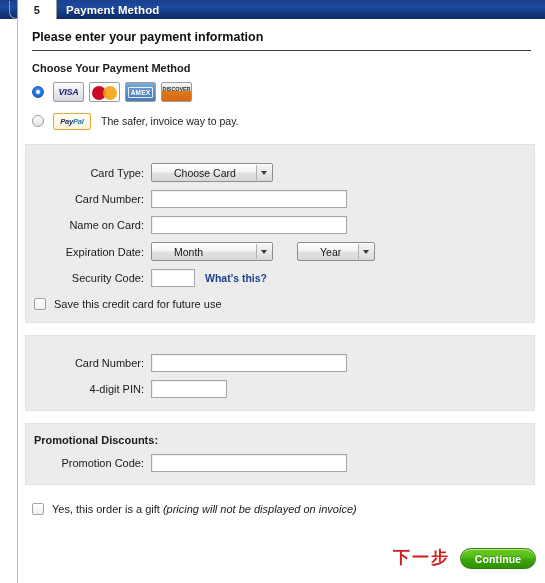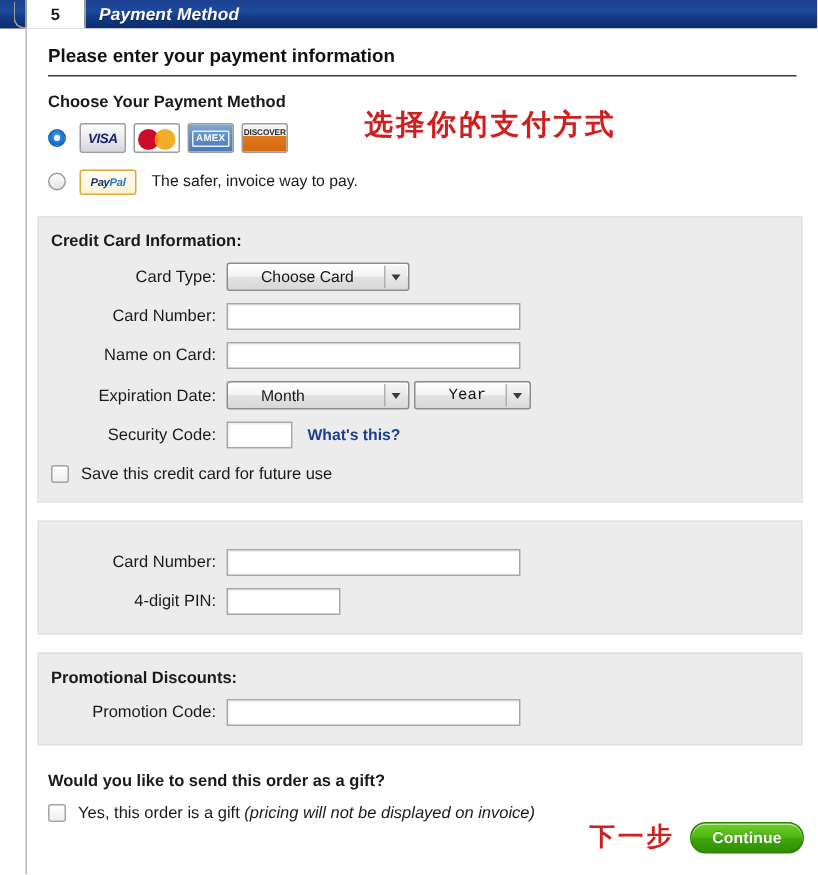--- a/index.html
+++ b/index.html
@@ -35,21 +35,20 @@
     font-size: 11px; font-weight: bold; color: #1a1a1a;
     letter-spacing: 0.2px;
   }
   .step-title {
     position: absolute;
     left: 66px; top: 0; height: 19px;
     display: flex; align-items: center;
     font-size: 11.5px; font-weight: bold; color: #ffffff;
     letter-spacing: 0.1px;
     text-shadow: 0 1px 0 rgba(0,0,0,0.45);
-    font-style: italic;
   }
   .tab-corner {
     position: absolute;
     left: 9px; top: 1px;
     width: 12px; height: 18px;
     border-left: 1px solid #9a9a9a;
     border-bottom-left-radius: 7px;
     border-bottom: 1px solid #9a9a9a;
     background: transparent;
   }
@@ -196,21 +195,21 @@
     border: 1px solid #8d8d8d;
     border-radius: 2px;
     background: linear-gradient(to bottom, #ffffff 0%, #f3f3f3 48%, #e2e2e2 52%, #d8d8d8 100%);
     display: flex; align-items: center;
     font-size: 10.5px; color: #161616;
     padding-left: 22px;
     position: relative;
   }
   .sel.cardtype { width: 122px; }
   .sel.month { width: 122px; }
-  .sel.year  { width: 78px; margin-left: 3px; font-family: Liberation Mono, monospace; }
+  .sel.year  { width: 78px; margin-left: 24px; }
   .sel .arrow {
     position: absolute; right: 1px; top: 1px; bottom: 1px;
     width: 15px;
     background: linear-gradient(to bottom, #f4f4f4, #dcdcdc);
     border-left: 1px solid #b0b0b0;
     display: flex; align-items: center; justify-content: center;
   }
   .sel .arrow i {
     display: block;
     width: 0; height: 0;
@@ -323,21 +322,20 @@
       <div class="method-row">
         <div class="radio"></div>
         <div class="paypal-logo">
           <span>Pay</span>
             <span class="pp2">Pal</span>
         </div>
         <div class="paypal-text">The safer, invoice way to pay.</div>
       </div>
 
       <div class="panel">
-        <div class="panel-title">Credit Card Information:</div>
 
         <div class="field-row">
           <div class="field-label">Card Type:</div>
           <div class="sel cardtype">
             <span>Choose Card</span>
             <span class="arrow">
                 <i></i>
               </span>
           </div>
         </div>
@@ -395,32 +393,30 @@
 
       <div class="panel">
         <div class="panel-title">Promotional Discounts:</div>
         <div class="field-row">
           <div class="field-label">Promotion Code:</div>
           <input class="txt wide" type="text" value="" style="">
         </div>
       </div>
 
       <div class="gift-block">
-        <div class="gift-q">Would you like to send this order as a gift?</div>
         <div class="gift-row">
           <div class="checkbox"></div>
           <div class="cb-label">
             <span>Yes, this order is a gift </span><span class="note">(pricing will not be displayed on invoice)</span>
           </div>
         </div>
       </div>
 
     </div>
   </div>
 
   <div class="footer">
     <div class="btn-continue">Continue</div>
   </div>
 
-  <div class="annot annot-method">选择你的支付方式</div>
   <div class="annot annot-next">下一步</div>
 
 </div>
 
 </body></html>

